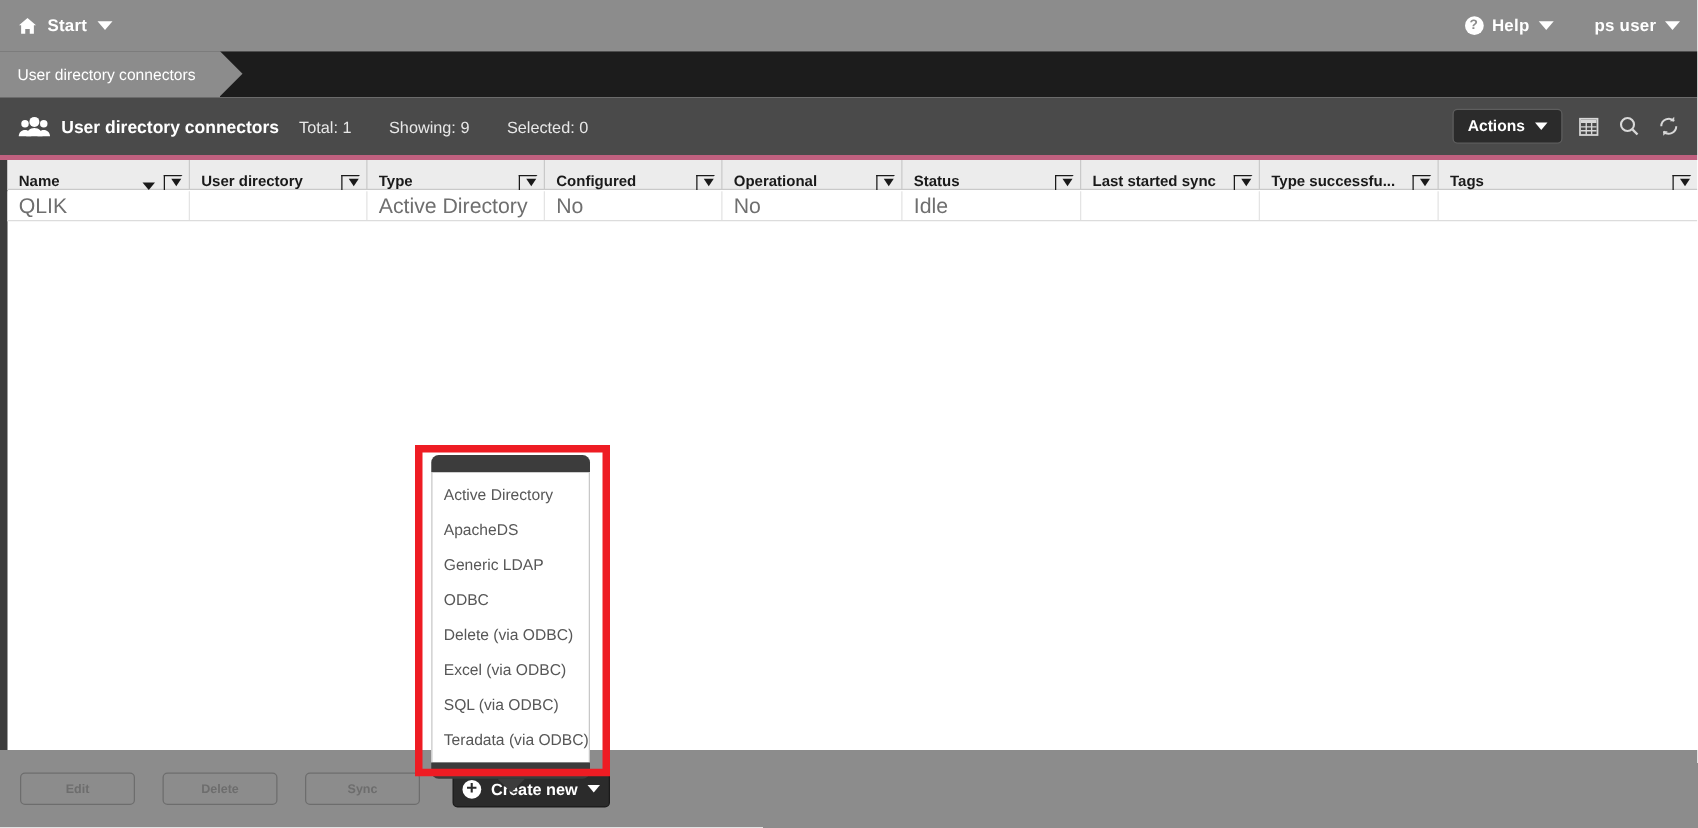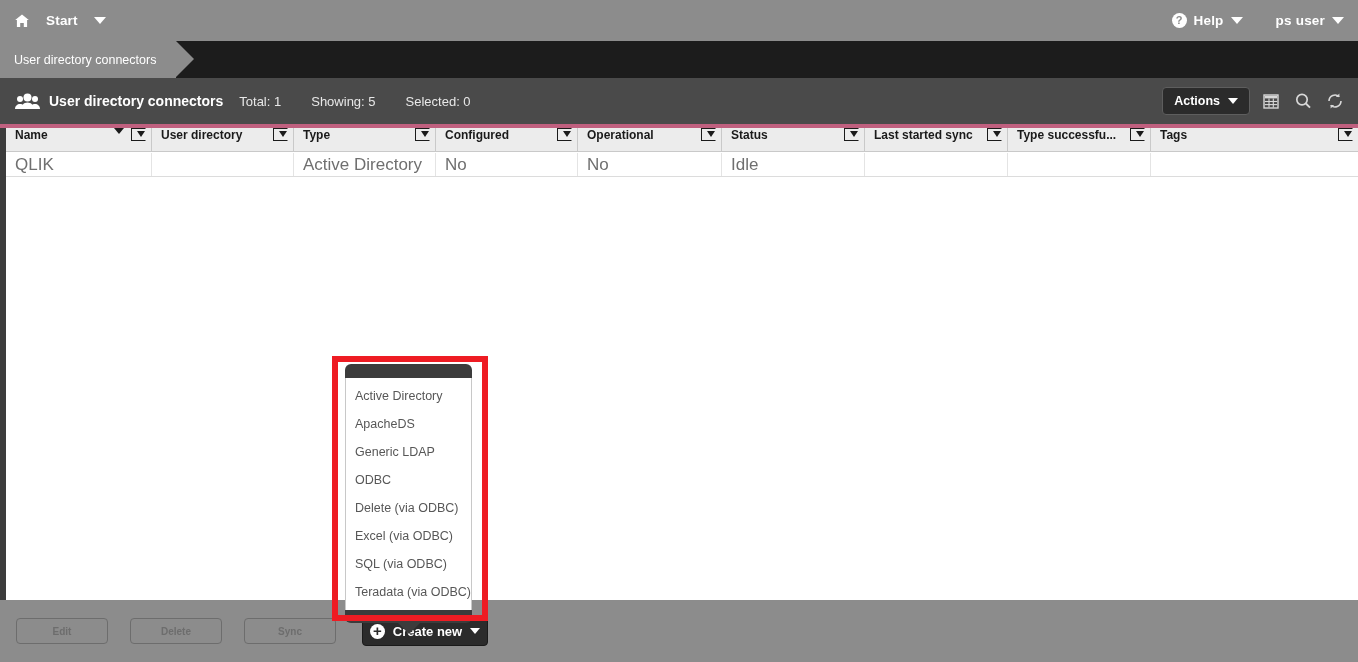--- a/index.html
+++ b/index.html
@@ -23,21 +23,21 @@
     left: 0; top: 0;
     width: 1358px; height: 41px;
     background: #8c8c8c;
     display: flex;
     align-items: center;
   }
   .topbar-left {
     display: flex;
     align-items: center;
     padding-left: 14px;
-    gap: 16px;
+    gap: 8px;
   }
   .home-icon {
     width: 16px; height: 16px;
     display: inline-block;
     position: relative;
     color: #ffffff;
   }
   .topbar-label {
     color: #ffffff;
     font-size: 13.5px;
@@ -186,21 +186,21 @@
     position: absolute;
     left: 6px; top: 0;
     height: 24px;
     width: 1352px;
     background: #ececec;
     border-bottom: 1px solid #c9c9c9;
     display: flex;
   }
   .th {
     display: flex;
-    align-items: flex-start;
+    align-items: flex-end;
     height: 24px;
     padding: 0 6px 0 9px;
     border-right: 1px solid #c9c9c9;
     font-size: 12px;
     font-weight: bold;
     color: #1a1a1a;
     position: relative;
     cursor: pointer;
     overflow: hidden;
     white-space: nowrap;
@@ -412,21 +412,21 @@
         <circle cx="6" cy="7" r="3" fill="#ffffff"></circle>
         <path d="M1 17c0-3 2.3-5 5-5s5 2 5 5z" fill="#ffffff"></path>
         <circle cx="13.5" cy="5.5" r="4" fill="#ffffff"></circle>
         <path d="M7 17c0-3.8 2.9-6.6 6.5-6.6S20 13.2 20 17z" fill="#ffffff"></path>
         <circle cx="21" cy="7" r="3" fill="#ffffff"></circle>
         <path d="M16 17c0-3 2.3-5 5-5s5 2 5 5z" fill="#ffffff"></path>
       </svg>
     </span>
     <span class="sec-title">User directory connectors</span>
     <span class="sec-stat">Total: 1</span>
-    <span class="sec-stat">Showing: 5</span>
+    <span class="sec-stat">Showing: 9</span>
     <span class="sec-stat">Selected: 0</span>
     <span class="sec-spacer"></span>
     <button class="actions-btn">
       <span>Actions</span>
       <span class="caret-down"></span>
     </button>
     <span class="tool-icon">
       <svg width="22" height="22" viewBox="0 0 22 22">
         <rect x="4" y="5" width="14" height="13" fill="none" stroke="#d8d8d8" stroke-width="1.4"></rect>
         <rect x="4.8" y="5.8" width="12.4" height="2.6" fill="#d8d8d8"></rect>

